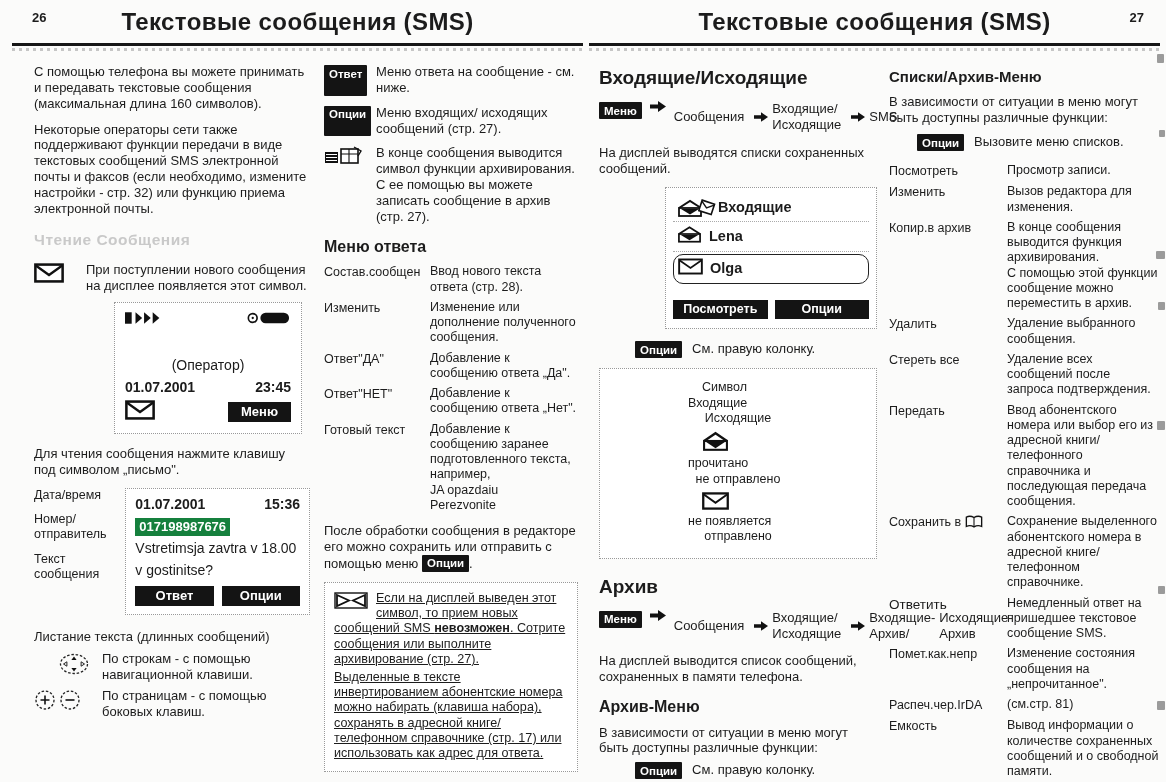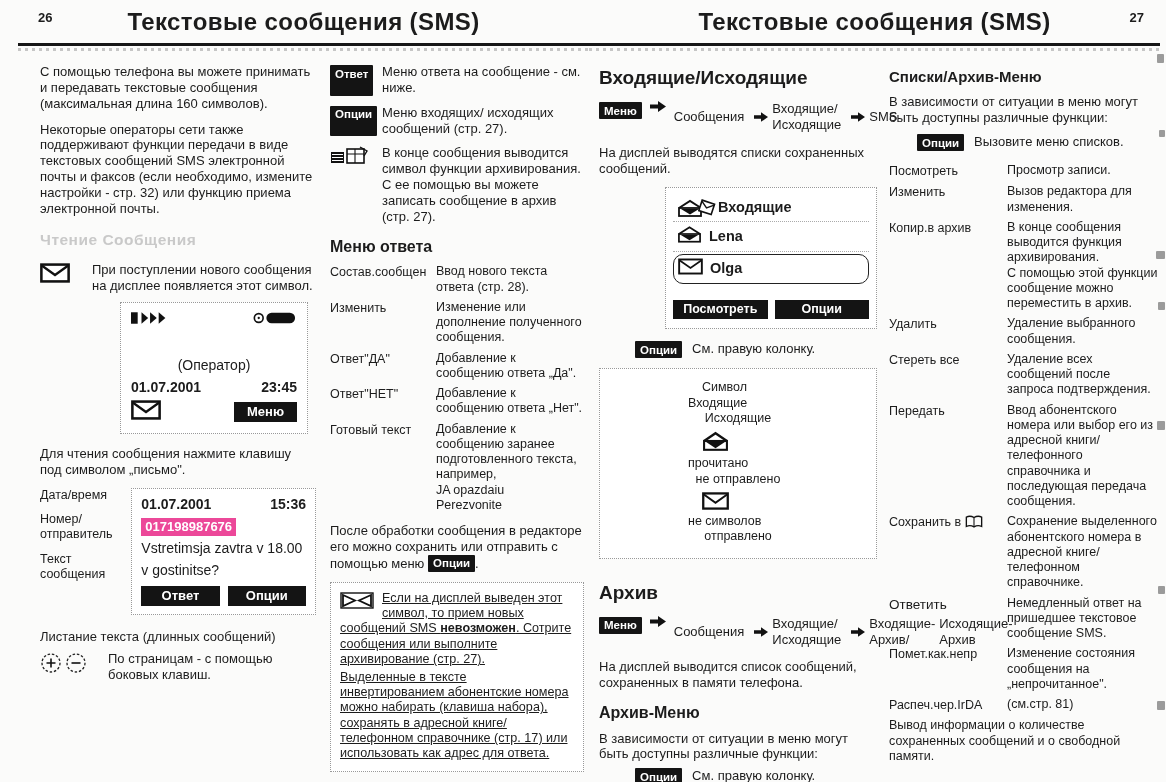--- a/index.html
+++ b/index.html
@@ -1,20 +1,20 @@
 <!DOCTYPE html>
 <html><head>
 <meta charset="utf-8">
 <title>Текстовые сообщения (SMS)</title>
 <style>
   html,body{margin:0;padding:0;background:#dedede;}
   .sheet{position:relative;width:1166px;height:782px;background:#fbfbfa;overflow:hidden;
          color:#1c1c1c;font-family:"Liberation Sans",sans-serif;}
   .page{position:absolute;top:0;height:782px;width:583px;}
-  .page.left{left:12px;}
+  .page.left{left:6px;}
   .page.right{left:583px;}
 
   
   .pghead{position:relative;height:34px;margin-top:8px;}
   .pgnum{position:absolute;top:2px;font-weight:bold;font-size:13px;}
   .left .pgnum{left:26px;}
   .right .pgnum{right:22px;}
   .pgtitle{display:block;text-align:center;font-weight:bold;font-size:24px;letter-spacing:.4px;}
   .rule{margin:1px 6px 0 6px;border-top:3px solid #161616;}
   .rule::after{content:"";display:block;height:3px;margin-top:2px;opacity:.55;
@@ -55,21 +55,21 @@
   .statusrow{display:flex;justify-content:space-between;align-items:center;}
   .oprow{text-align:center;margin-top:28px;font-size:14px;}
   .dtrow{display:flex;justify-content:space-between;font-size:14px;font-weight:bold;margin-top:5px;}
   .skrow{display:flex;justify-content:space-between;align-items:center;margin-top:4px;}
   .softkey{background:#141414;color:#fff;font-weight:bold;font-size:13px;padding:2px 13px;text-align:center;}
 
   .d2wrap{display:flex;gap:8px;margin:4px 0 14px;}
   .d2labels{width:86px;font-size:12.5px;}
   .d2labels .lb{margin-bottom:9px;}
   .disp2{width:190px;padding:7px 9px 8px;}
-  .invnum{display:inline-block;background:#ec4899;color:#fff;font-weight:bold;font-size:13px;padding:1px 4px;margin:5px 0 2px;}
+  .invnum{display:inline-block;background:#15803d;color:#fff;font-weight:bold;font-size:13px;padding:1px 4px;margin:5px 0 2px;}
   .msg{font-size:14px;line-height:1.55;}
   .sk2row{display:flex;gap:8px;margin-top:5px;}
   .sk2row .softkey{flex:1;padding:2px 4px;}
 
   .disp3{width:212px;margin:4px 0 12px 66px;padding:8px 7px 9px;}
   .lrow{display:flex;align-items:center;gap:7px;padding:3px 4px;border-bottom:1px dotted #aaa;font-size:14.5px;font-weight:600;}
   .lrow.first{gap:2px;}
   .lrow.sel{border:1.5px solid #222;border-radius:10px;margin-top:2px;}
   .sk3row{display:flex;gap:7px;margin-top:16px;}
   .sk3row .softkey{flex:1;padding:2px 2px;font-size:12.5px;}
@@ -179,20 +179,32 @@
             <div class="msg">Vstretimsja zavtra v 18.00 v gostinitse?</div>
             <div class="sk2row">
               <span class="softkey">Ответ</span>
               <span class="softkey">Опции</span>
             </div>
           </div>
         </div>
 
         <p style="margin-bottom:6px;">Листание текста (длинных сообщений)</p>
 
+        <div class="irow" style="margin-left:24px;margin-bottom:5px;">
+          <span class="ic" style="flex-basis:44px;">
+            <svg width="32" height="24" viewBox="0 0 32 24">
+                <ellipse cx="16" cy="12" rx="13.5" ry="9.5" fill="none" stroke="#222" stroke-width="1.3" stroke-dasharray="2.5,1.8"></ellipse>
+                <path d="M16 4.5 l2.6 3.4 h-5.2 z" fill="#111"></path>
+                <path d="M16 19.5 l2.6 -3.4 h-5.2 z" fill="#111"></path>
+                <path d="M5.5 12 l3.4 -2.2 v4.4 z" fill="none" stroke="#222" stroke-width="1"></path>
+                <path d="M26.5 12 l-3.4 -2.2 v4.4 z" fill="none" stroke="#222" stroke-width="1"></path>
+              </svg>
+          </span>
+          <span class="it">По строкам - с помощью навигационной клавиши.</span>
+        </div>
         <div class="irow" style="margin-left:0;">
           <span class="ic" style="flex-basis:68px;gap:3px;">
             <svg width="22" height="22" viewBox="0 0 22 22">
                 <circle cx="11" cy="11" r="9" fill="none" stroke="#222" stroke-width="1.3" stroke-dasharray="2.5,1.8"></circle>
                 <path d="M11 6.5 v9 M6.5 11 h9" stroke="#111" stroke-width="1.6"></path>
               </svg>
             <svg width="22" height="22" viewBox="0 0 22 22">
                 <circle cx="11" cy="11" r="9" fill="none" stroke="#222" stroke-width="1.3" stroke-dasharray="2.5,1.8"></circle>
                 <path d="M6.5 11 h9" stroke="#111" stroke-width="1.6"></path>
               </svg>
@@ -371,26 +383,26 @@
             <span class="symc2">прочитано</span>
             <span class="symc3">не отправлено</span>
           </div>
           <div class="symrow">
             <span class="symc1">
               <svg width="27" height="18" viewBox="0 0 26 17">
                   <rect x="1.2" y="1.2" width="23.6" height="14.6" fill="#fff" stroke="#111" stroke-width="2.2"></rect>
                   <path d="M1.5 2 L13 10.2 L24.5 2" fill="none" stroke="#111" stroke-width="2"></path>
                 </svg>
             </span>
-            <span class="symc2">не символов</span>
+            <span class="symc2">не появляется</span>
             <span class="symc3">отправлено</span>
           </div>
         </div>
 
-        <div class="h1" style="margin-top:22px;">Архив</div>
+        <div class="h1" style="margin-top:16px;">Архив</div>
 
         <div class="nav">
           <span class="badge">Меню</span>
           <svg class="arr" width="16" height="11" viewBox="0 0 16 11">
               <path d="M0 3.6 h8 V0 l8 5.5 -8 5.5 V7.4 H0 z" fill="#111"></path>
             </svg>
           <span class="steps">
             <span class="step">
                 <span>Сообщения</span>
                 <svg class="arr" width="14" height="10" viewBox="0 0 16 11">
@@ -473,20 +485,21 @@
         </div>
         <div class="dlrow">
           <span class="dt">Помет.как.непр</span>
           <span class="dd">Изменение состояния сообщения на „непрочитанное".</span>
         </div>
         <div class="dlrow">
           <span class="dt">Распеч.чер.IrDA</span>
           <span class="dd">(см.стр. 81)</span>
         </div>
         <div class="dlrow">
+          <span class="dt">Емкость</span>
           <span class="dd">Вывод информации о количестве сохраненных сообщений и о свободной памяти.</span>
         </div>
 
       </div>
     </div>
   </div>
 
   <div class="artifact" style="left:1157px;top:54px;width:7px;height:9px;"></div>
   <div class="artifact" style="left:1159px;top:130px;width:6px;height:7px;"></div>
   <div class="artifact" style="left:1156px;top:251px;width:9px;height:8px;"></div>

